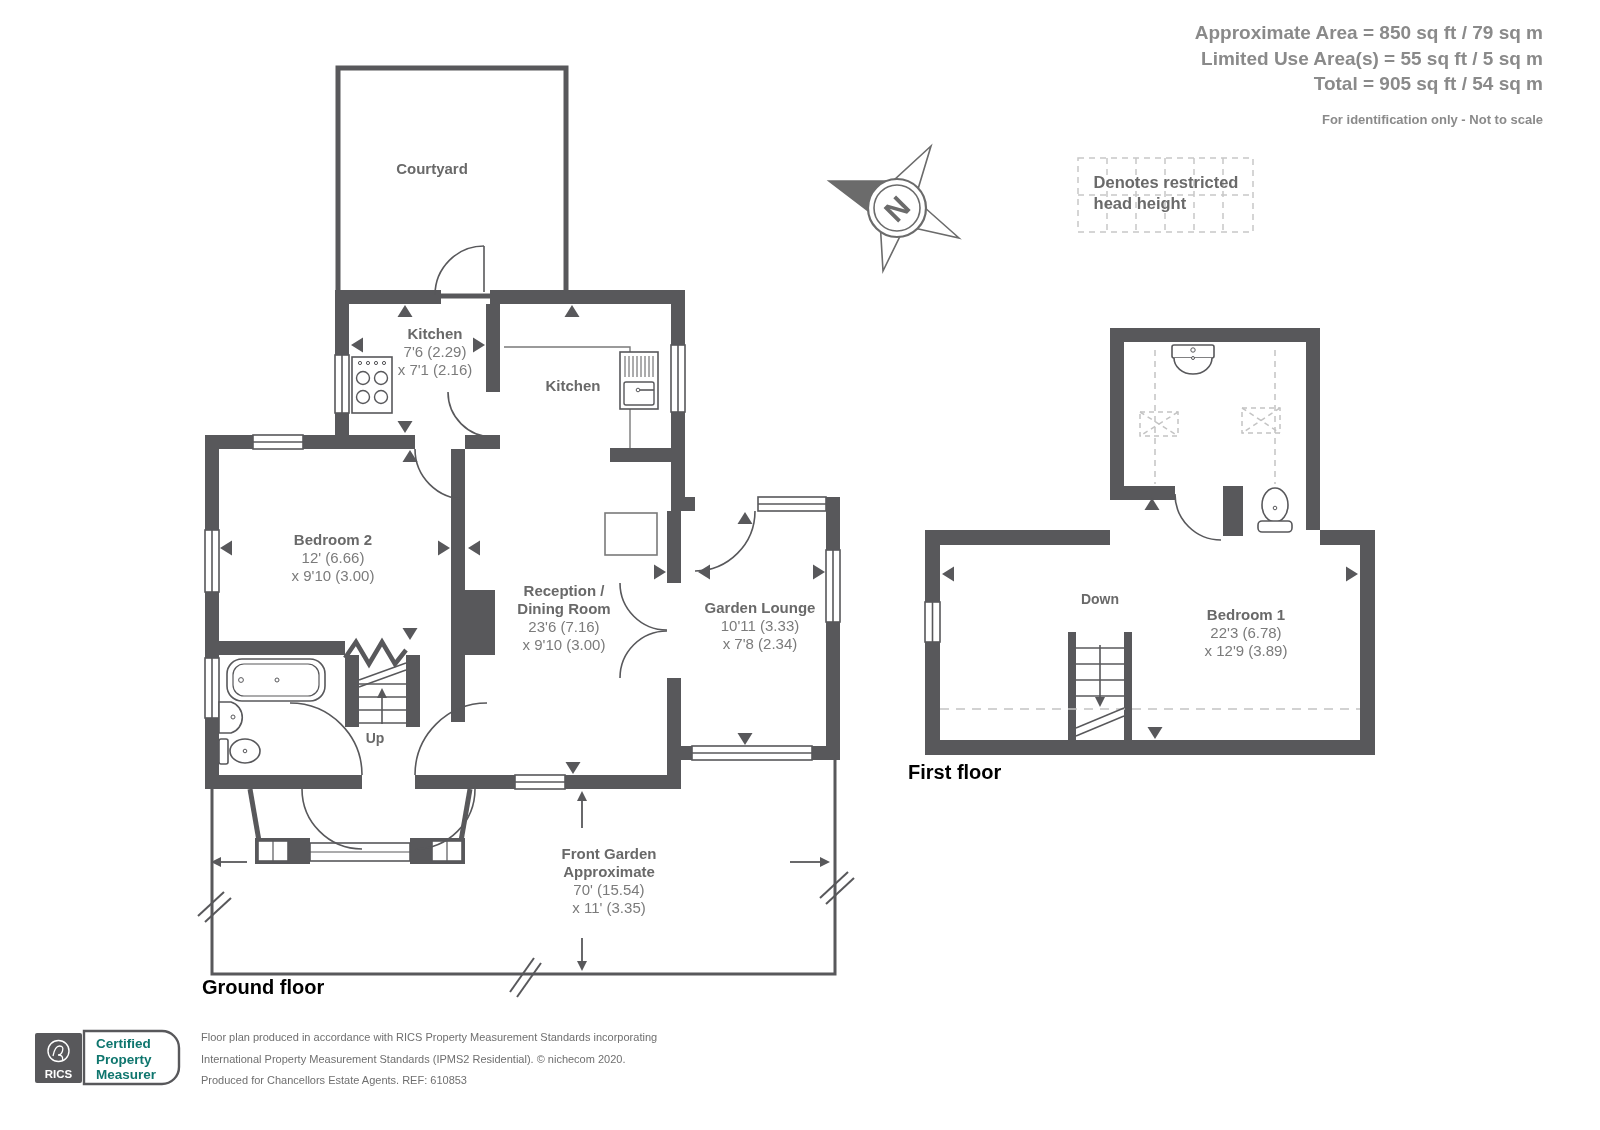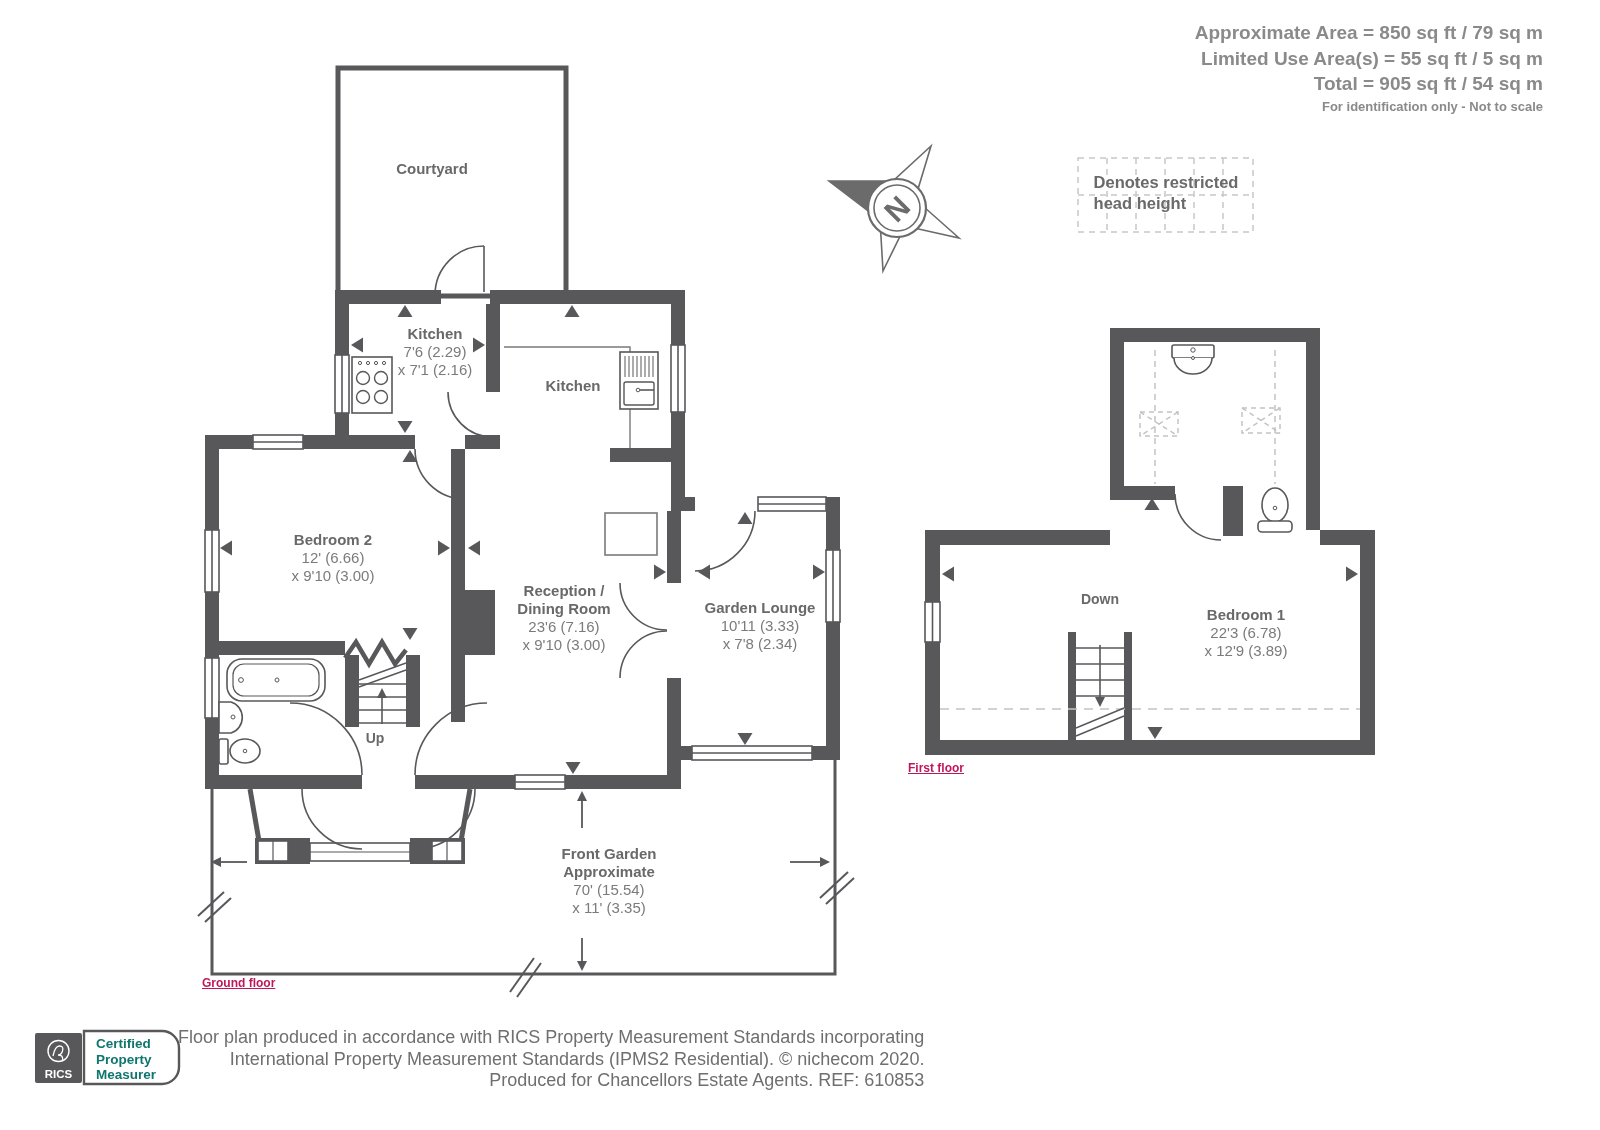--- a/index.html
+++ b/index.html
@@ -5,28 +5,28 @@
   html,body{margin:0;padding:0;background:#ffffff;}
   #canvas{position:relative;width:1600px;height:1130px;background:#ffffff;overflow:hidden;
           font-family:"Liberation Sans","DejaVu Sans",sans-serif;}
   #plan-svg{position:absolute;left:0;top:0;}
   .lbl{position:absolute;text-align:center;transform:translateX(-50%);white-space:nowrap;
        font-size:15px;line-height:18px;color:#7b7b7b;}
   .lbl .room-name{font-weight:bold;color:#696969;}
   .lbl .room-dim{color:#7b7b7b;}
   .stairs-lbl{position:absolute;transform:translateX(-50%);font-size:14px;font-weight:bold;
        color:#696969;white-space:nowrap;}
-  .floor-title{position:absolute;font-size:12px;font-weight:bold;color:#be185d;white-space:nowrap;text-decoration:underline;}
+  .floor-title{position:absolute;font-size:20px;font-weight:bold;color:#000000;white-space:nowrap;}
   #area-block{position:absolute;right:57px;top:20px;text-align:right;color:#8a8a8a;
        font-weight:bold;font-size:19px;line-height:25.5px;white-space:nowrap;}
-  #area-block .disclaimer{font-size:13px;margin-top:2px;line-height:16px;}
+  #area-block .disclaimer{font-size:13px;margin-top:15px;line-height:16px;}
   #legend-text{position:absolute;left:1166px;top:172px;transform:translateX(-50%);
        font-size:16.5px;font-weight:bold;color:#6a6a6a;line-height:21px;white-space:nowrap;}
-  #footer-text{position:absolute;left:178px;top:1027px;font-size:18px;color:#6f6f6f;
-       line-height:21.5px;white-space:nowrap;text-align:right;}
+  #footer-text{position:absolute;left:201px;top:1027px;font-size:11px;color:#6f6f6f;
+       line-height:21.5px;white-space:nowrap;text-align:left;}
   #badge-text{position:absolute;left:96px;top:1036px;font-size:13.5px;font-weight:bold;
        color:#0f766e;line-height:15.5px;text-align:left;}
 </style>
 </head>
 <body>
 
 <div id="canvas">
 
 <svg id="plan-svg" width="1600" height="1130" viewBox="0 0 1600 1130">
 

